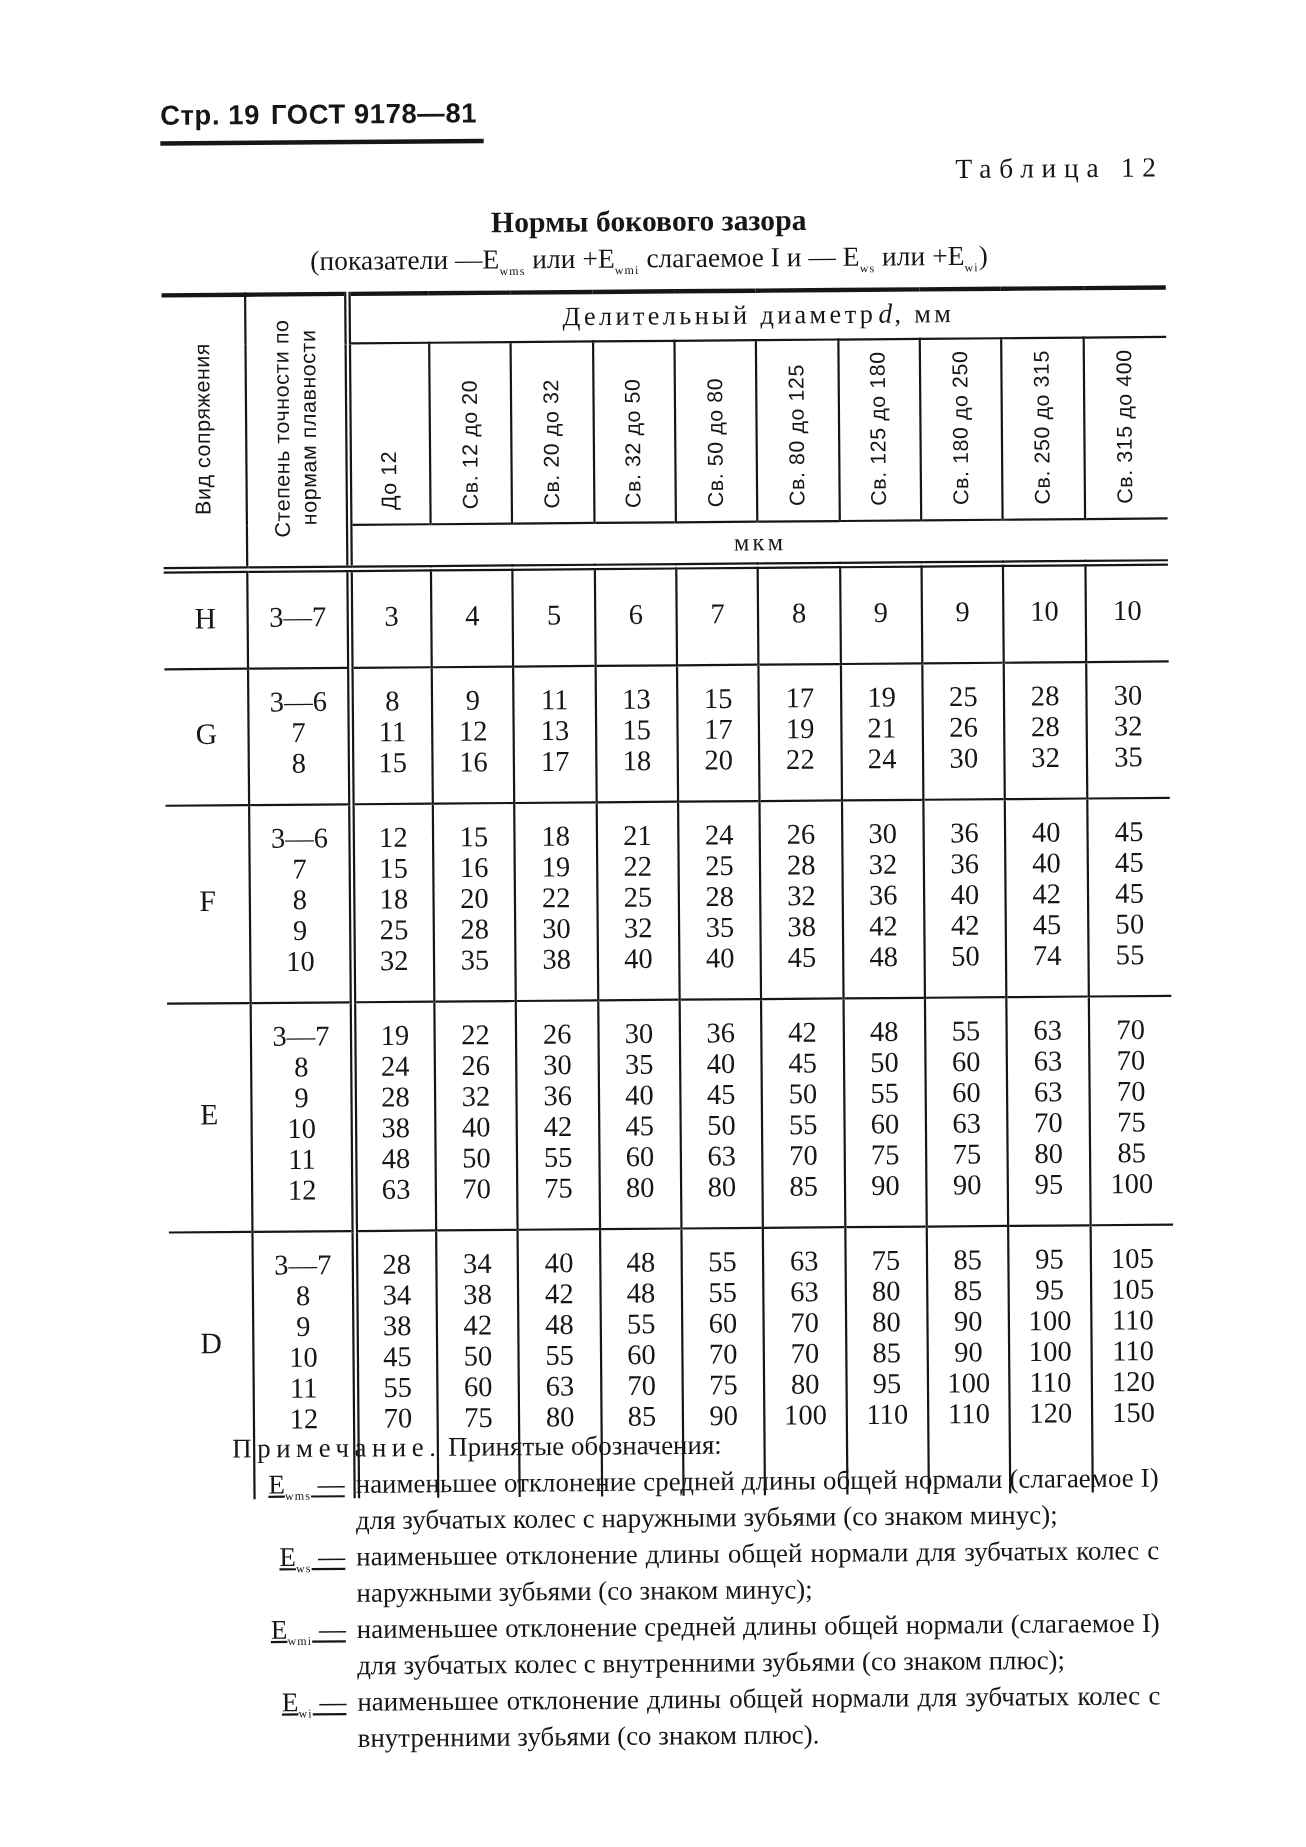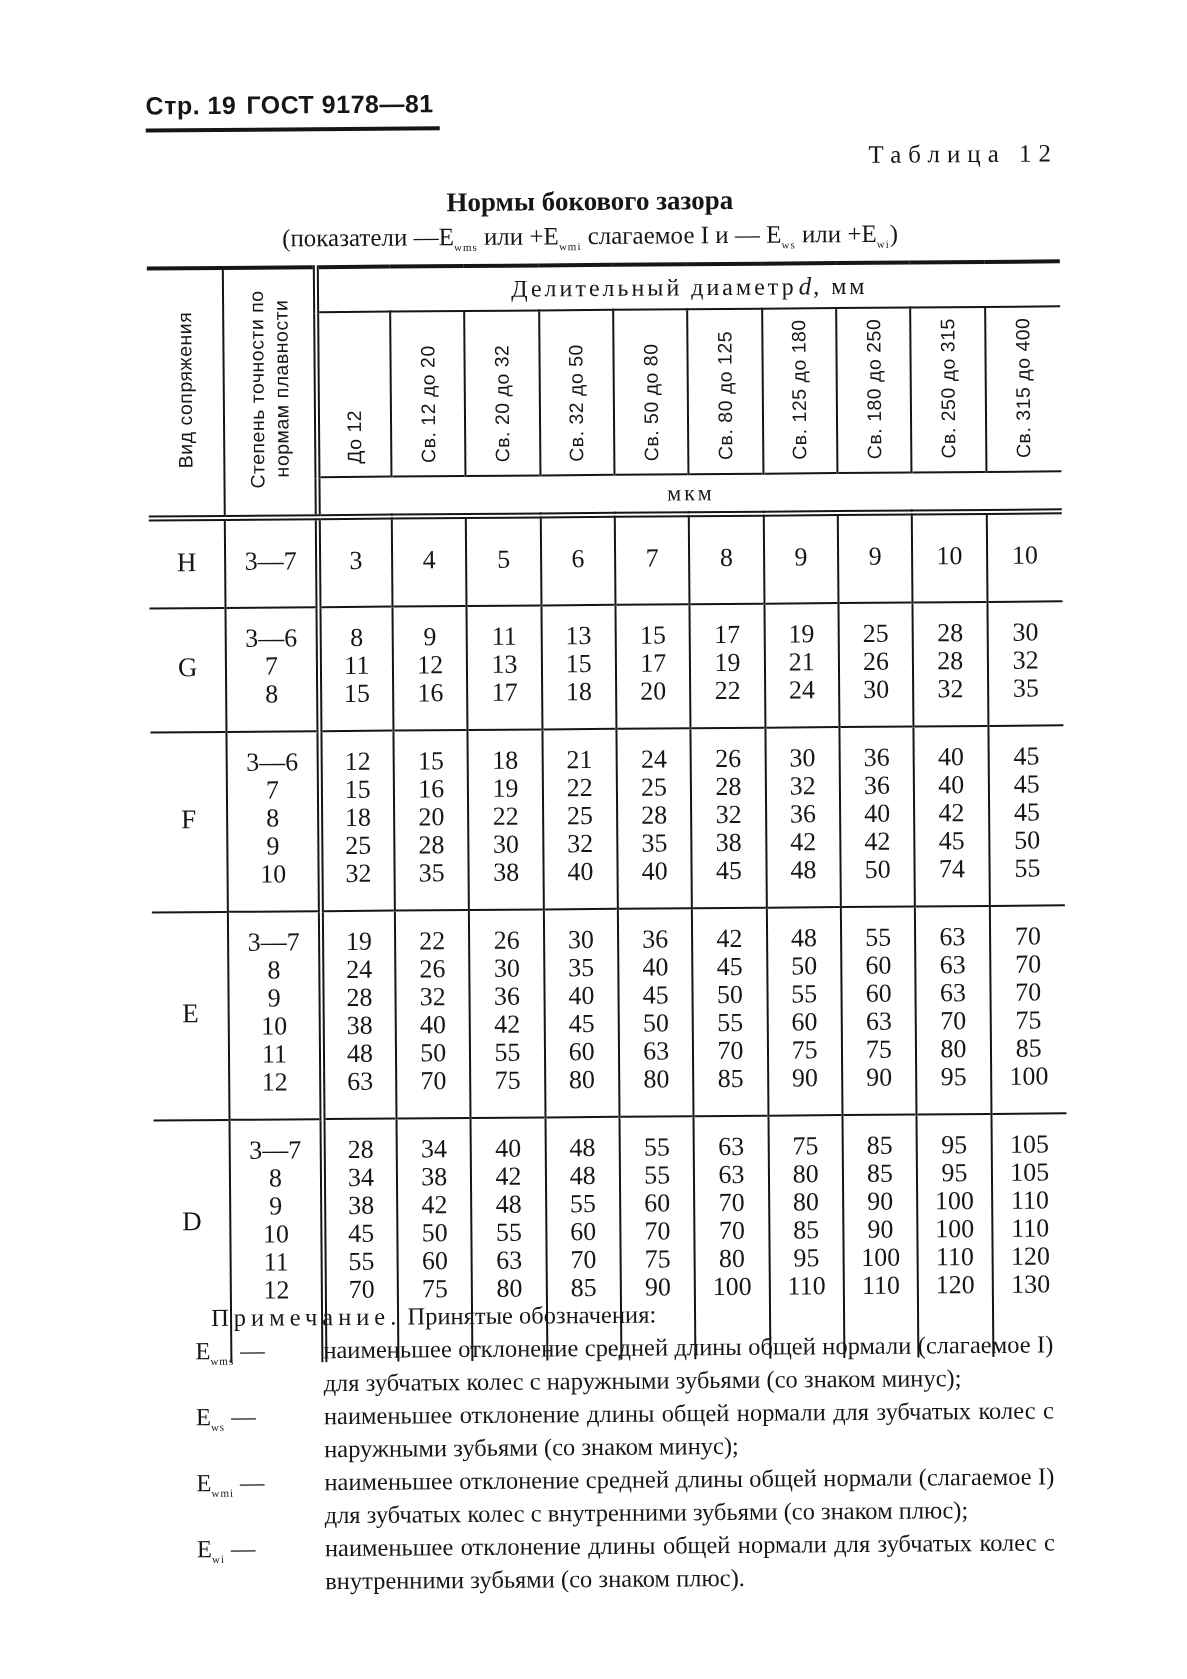--- a/index.html
+++ b/index.html
@@ -88,21 +88,21 @@
   .notes{
     position:absolute; left:190px; top:1298px; width:858px;
     font-size:24.5px; line-height:33px;
   }
   .notes-heading{padding-left:16px;}
   .notes-heading .sp{letter-spacing:5px;}
   .note-item{
     display:grid; grid-template-columns:118px 1fr;
     column-gap:10px;
   }
-  .note-sym{text-align:left; white-space:nowrap;}
+  .note-sym{text-align:right; white-space:nowrap;text-decoration:underline;}
   .note-text{text-align:justify;}
 </style>
 </head>
 <body>
 
 <div class="sheet">
 
   <div class="page-header">
     <span>Стр. 19</span><span class="docnum">ГОСТ 9178—81</span>
   </div>
@@ -501,21 +501,21 @@
             <div>100</div>
             <div>110</div>
             <div>120</div>
           </td>
           <td class="bl num-cell">
             <div>105</div>
             <div>105</div>
             <div>110</div>
             <div>110</div>
             <div>120</div>
-            <div>130</div>
+            <div>150</div>
           </td>
         </tr>
       </tbody>
   </table>
 
   <div class="notes">
     <div class="notes-heading">
       <span class="sp">Примечание.</span><span> Принятые обозначения:</span>
     </div>
     <div id="notes-list">

